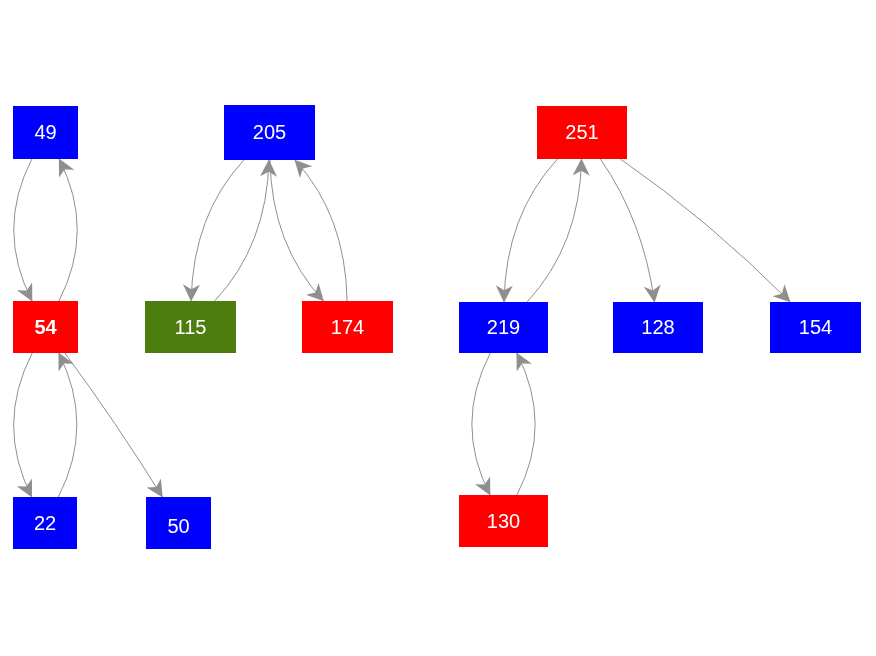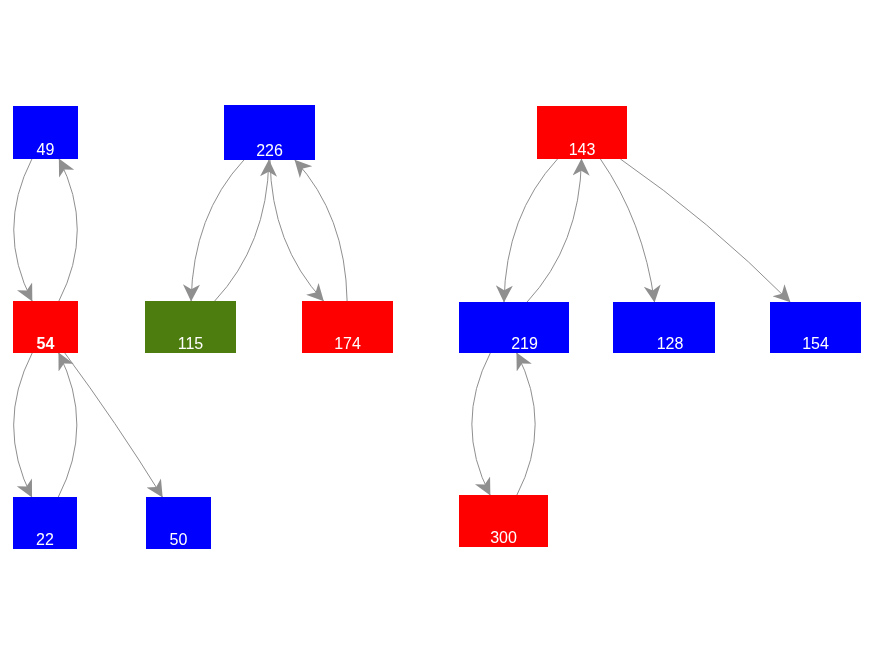--- a/index.html
+++ b/index.html
@@ -19,24 +19,24 @@
     left: 0;
     top: 0;
   }
   .edge {
     fill: none;
     stroke-width: 1;
   }
   .node {
     position: absolute;
     display: flex;
-    align-items: flex-end;
+    align-items: center;
     justify-content: center;
     font-family: "Liberation Sans", sans-serif;
-    font-size: 16px;
+    font-size: 20px;
     font-weight: normal;
     user-select: none;
   }
 </style>
 </head>
 <body>
 
 <div class="figure">
   <svg class="edges-layer" width="876" height="656" viewBox="0 0 876 656">
     <defs>
@@ -60,46 +60,46 @@
         <path d="M 620.4 159.0 Q 707.7 219.3 790.1 302.0" class="edge" stroke="#8f8f8f" marker-end="url(#arrow)"></path>
         <path d="M 490.3 353.0 Q 453.5 424.3 490.1 495.0" class="edge" stroke="#8f8f8f" marker-end="url(#arrow)"></path>
         <path d="M 516.9 495.0 Q 553.5 424.3 516.7 353.0" class="edge" stroke="#8f8f8f" marker-end="url(#arrow)"></path>
       </g>
   </svg>
   <div id="nodes">
       <div class="node" style="left: 13px; top: 106px; width: 65px; height: 53px; background: rgb(0, 0, 255);">
         <span style="color: rgb(255, 255, 255);">49</span>
       </div>
       <div class="node" style="left: 224px; top: 105px; width: 91px; height: 55px; background: rgb(0, 0, 255);">
-        <span style="color: rgb(255, 255, 255);">226</span>
+        <span style="color: rgb(255, 255, 255);">205</span>
       </div>
       <div class="node" style="left: 537px; top: 106px; width: 90px; height: 53px; background: rgb(255, 0, 0);">
-        <span style="color: rgb(255, 255, 255);">143</span>
+        <span style="color: rgb(255, 255, 255);">251</span>
       </div>
       <div class="node" style="left: 13px; top: 301px; width: 65px; height: 52px; background: rgb(255, 0, 0); font-weight: bold;">
         <span style="color: rgb(255, 255, 255);">54</span>
       </div>
       <div class="node" style="left: 145px; top: 301px; width: 91px; height: 52px; background: #4d7c0f;">
         <span style="color: rgb(255, 255, 255);">115</span>
       </div>
       <div class="node" style="left: 302px; top: 301px; width: 91px; height: 52px; background: rgb(255, 0, 0);">
         <span style="color: rgb(255, 255, 255);">174</span>
       </div>
-      <div class="node" style="left: 459px; top: 302px; width: 89px; height: 51px; background: rgb(0, 0, 255); padding-left: 21px;">
+      <div class="node" style="left: 459px; top: 302px; width: 89px; height: 51px; background: rgb(0, 0, 255);">
         <span style="color: rgb(255, 255, 255);">219</span>
       </div>
-      <div class="node" style="left: 613px; top: 302px; width: 90px; height: 51px; background: rgb(0, 0, 255); padding-left: 12px;">
+      <div class="node" style="left: 613px; top: 302px; width: 90px; height: 51px; background: rgb(0, 0, 255);">
         <span style="color: rgb(255, 255, 255);">128</span>
       </div>
       <div class="node" style="left: 770px; top: 302px; width: 91px; height: 51px; background: rgb(0, 0, 255);">
         <span style="color: rgb(255, 255, 255);">154</span>
       </div>
       <div class="node" style="left: 13px; top: 497px; width: 64px; height: 52px; background: rgb(0, 0, 255);">
         <span style="color: rgb(255, 255, 255);">22</span>
       </div>
       <div class="node" style="left: 146px; top: 497px; width: 65px; height: 52px; background: rgb(0, 0, 255);">
         <span style="color: rgb(255, 255, 255); margin-top: 6px;">50</span>
       </div>
       <div class="node" style="left: 459px; top: 495px; width: 89px; height: 52px; background: rgb(255, 0, 0);">
-        <span style="color: rgb(255, 255, 255);">300</span>
+        <span style="color: rgb(255, 255, 255);">130</span>
       </div>
     </div>
 </div>
 
 </body></html>

